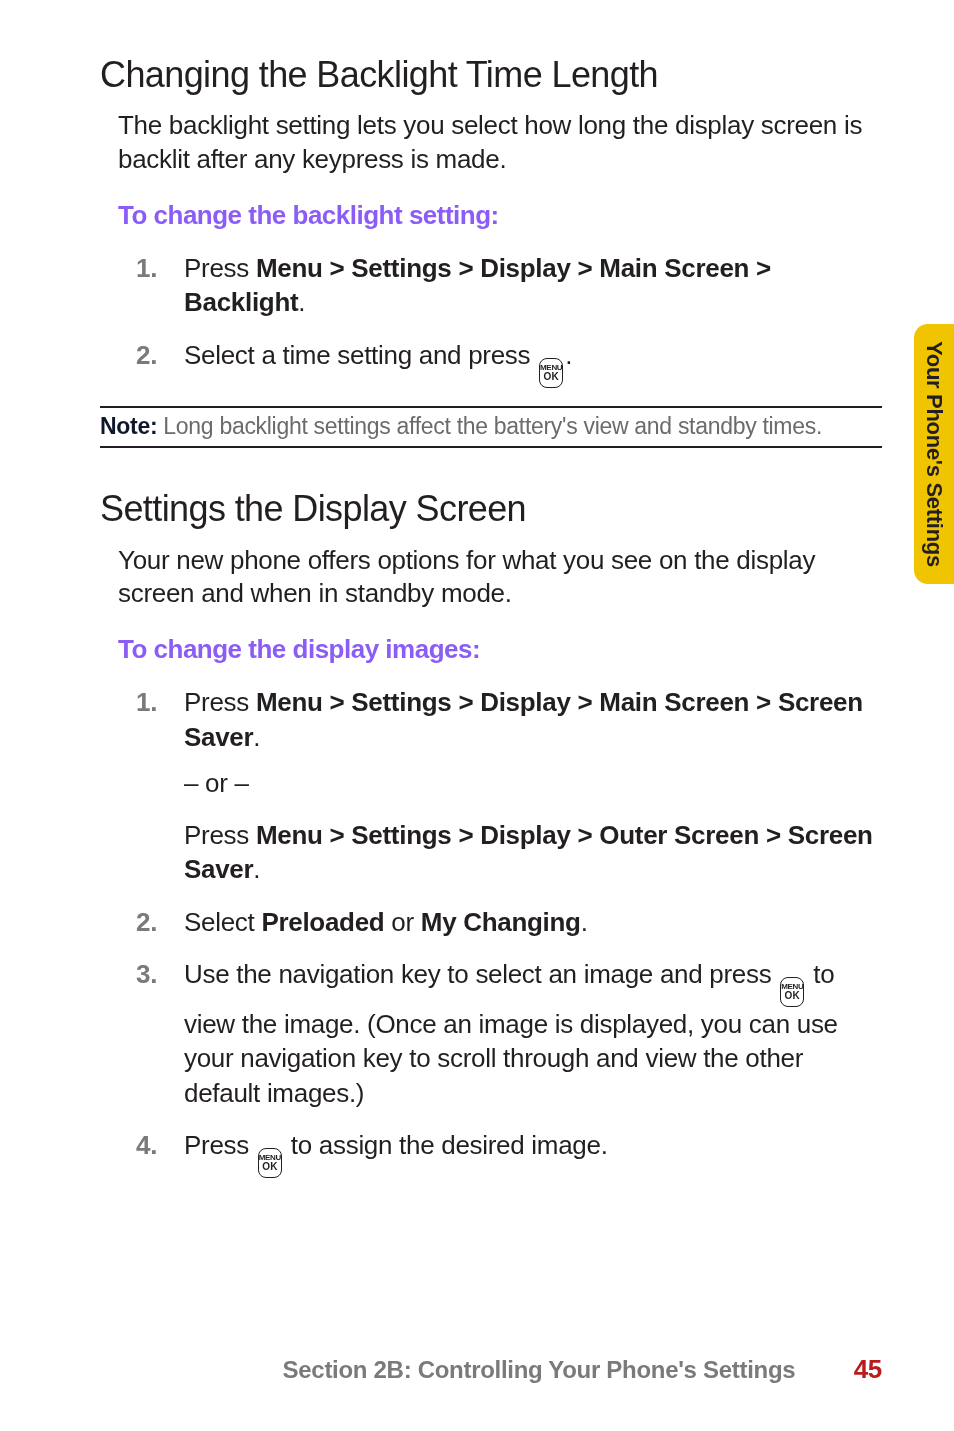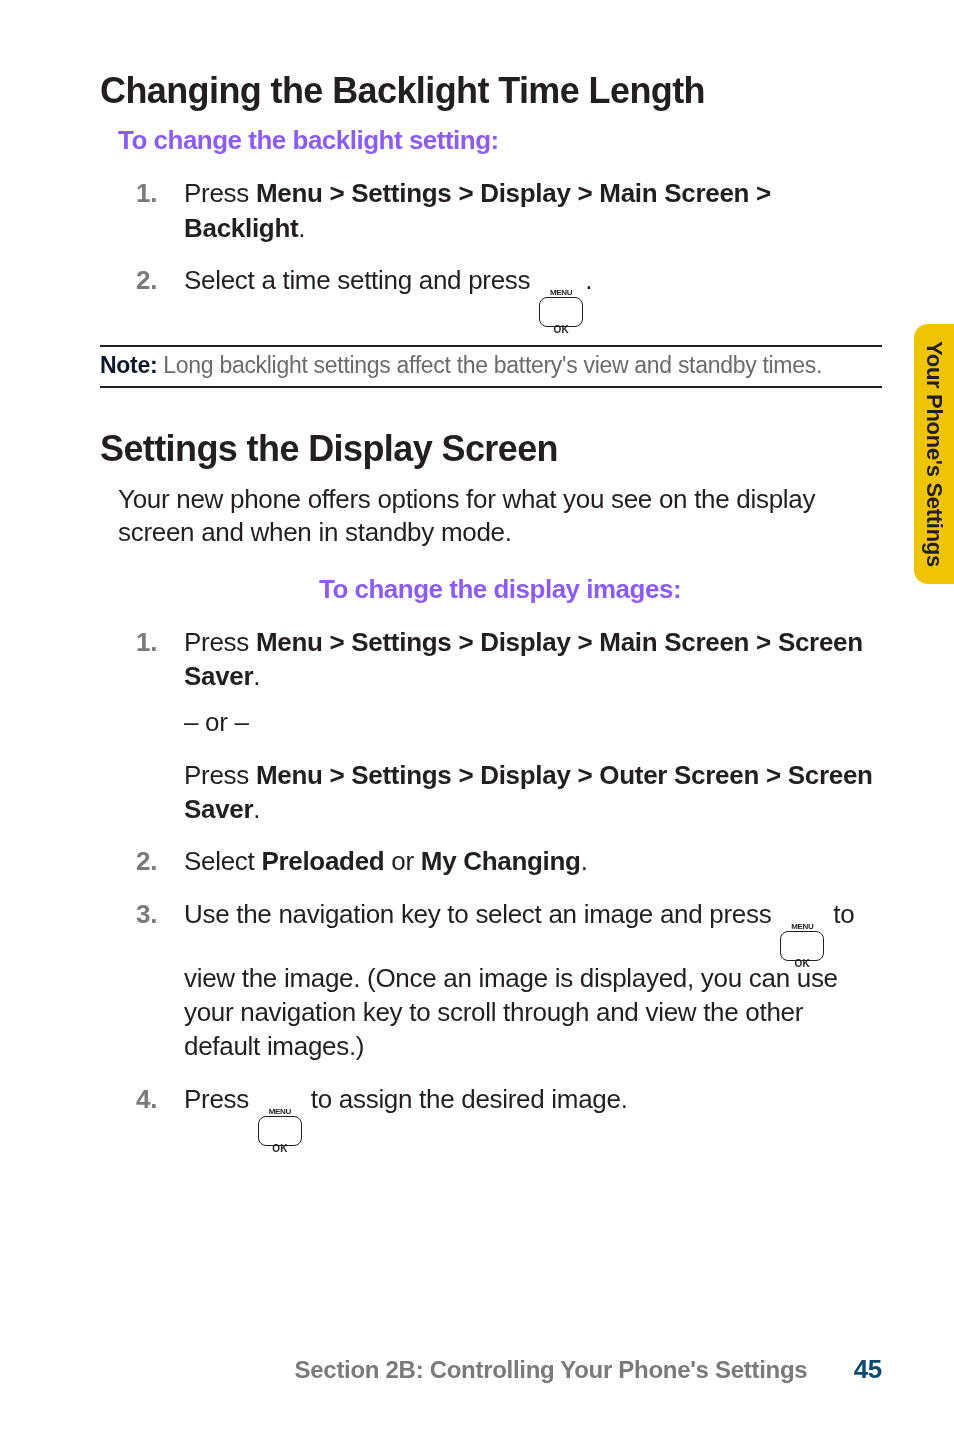--- a/index.html
+++ b/index.html
@@ -13,23 +13,23 @@
     position: relative;
   }
   .page {
     padding: 54px 72px 0 100px;
     box-sizing: border-box;
     height: 100%;
     position: relative;
   }
   h1.section-head {
     font-size: 36px;
-    font-weight: 700;
+    font-weight: 400;
     letter-spacing: -0.6px;
-    margin: 16px 0 14px 0;
+    margin: 0 0 14px 0;
     line-height: 1.15;
   }
   p.body {
     font-size: 26px;
     line-height: 1.28;
     margin: 0 0 24px 0;
     letter-spacing: -0.3px;
     font-weight: 400;
   }
   p.lead {
@@ -58,32 +58,31 @@
     top: 0;
     font-weight: 700;
     color: #7a7a7a;
   }
   .bold { font-weight: 700; }
   .menu-ok-icon {
     display: inline-flex;
     flex-direction: column;
     align-items: center;
     justify-content: center;
-    width: 44px;
+    width: 24px;
     height: 30px;
     border: 1.5px solid #231f20;
     border-radius: 8px;
     vertical-align: -6px;
     line-height: 1;
     font-size: 9px;
     font-weight: 700;
     padding: 1px 0;
     box-sizing: border-box;
     margin: 0 2px;
-    gap: 28px;
   }
   .menu-ok-icon .t1 { font-size: 8px; letter-spacing: -0.3px; }
   .menu-ok-icon .t2 { font-size: 10px; letter-spacing: 0.2px; }
   .note-block {
     border-top: 2px solid #231f20;
     border-bottom: 2px solid #231f20;
     padding: 4px 0 6px 0;
     font-size: 23px;
     color: #6b6b6b;
     margin: 4px 0 40px 0;
@@ -109,23 +108,23 @@
     left: 0;
     right: 72px;
     text-align: right;
     font-size: 24px;
     font-weight: 700;
     color: #7a7a7a;
     letter-spacing: -0.3px;
   }
   .footer .pagenum {
     display: inline-block;
-    margin-left: 40px;
-    font-size: 26px;
-    color: #0c4a6e;
+    margin-left: 52px;
+    font-size: 26px;
+    color: #b91c1c;
   }
   
   .side-tab {
     position: absolute;
     right: 0;
     top: 324px;
     width: 40px;
     height: 260px;
     background: #f0c400;
     border-top-left-radius: 14px;
@@ -146,20 +145,21 @@
 <body>
 
 <div class="side-tab">
   <span>Your Phone's Settings</span>
 </div>
 
 <div class="page">
 
   <h1 class="section-head">Changing the Backlight Time Length</h1>
 
+  <p class="body" style="padding-left:18px;">The backlight setting lets you select how long the display screen is backlit after any keypress is made.</p>
 
   <p class="lead" style="padding-left:18px;">To change the backlight setting:</p>
 
   <ol class="steps">
     <li>
       <span class="num">1.</span>
       <span>Press </span><span class="bold">Menu &gt; Settings &gt; Display &gt; Main Screen &gt; Backlight</span><span>.</span>
     </li>
     <li>
       <span class="num">2.</span>
@@ -171,21 +171,21 @@
   </ol>
 
   <div class="note-block">
     <span class="note-label">Note:</span><span> Long backlight settings affect the battery's view and standby times.</span>
   </div>
 
   <h1 class="section-head">Settings the Display Screen</h1>
 
   <p class="body" style="padding-left:18px;">Your new phone offers options for what you see on the display screen and when in standby mode.</p>
 
-  <p class="lead" style="padding-left:18px;text-align:center;">To change the display images:</p>
+  <p class="lead" style="padding-left:18px;">To change the display images:</p>
 
   <ol class="steps">
     <li>
       <span class="num">1.</span>
       <span>Press </span><span class="bold">Menu &gt; Settings &gt; Display &gt; Main Screen &gt; Screen Saver</span><span>.</span>
       <div class="sub-block">
         <p>– or –</p>
         <p>
           <span>Press </span><span class="bold">Menu &gt; Settings &gt; Display &gt; Outer Screen &gt; Screen Saver</span><span>.</span>
         </p>

